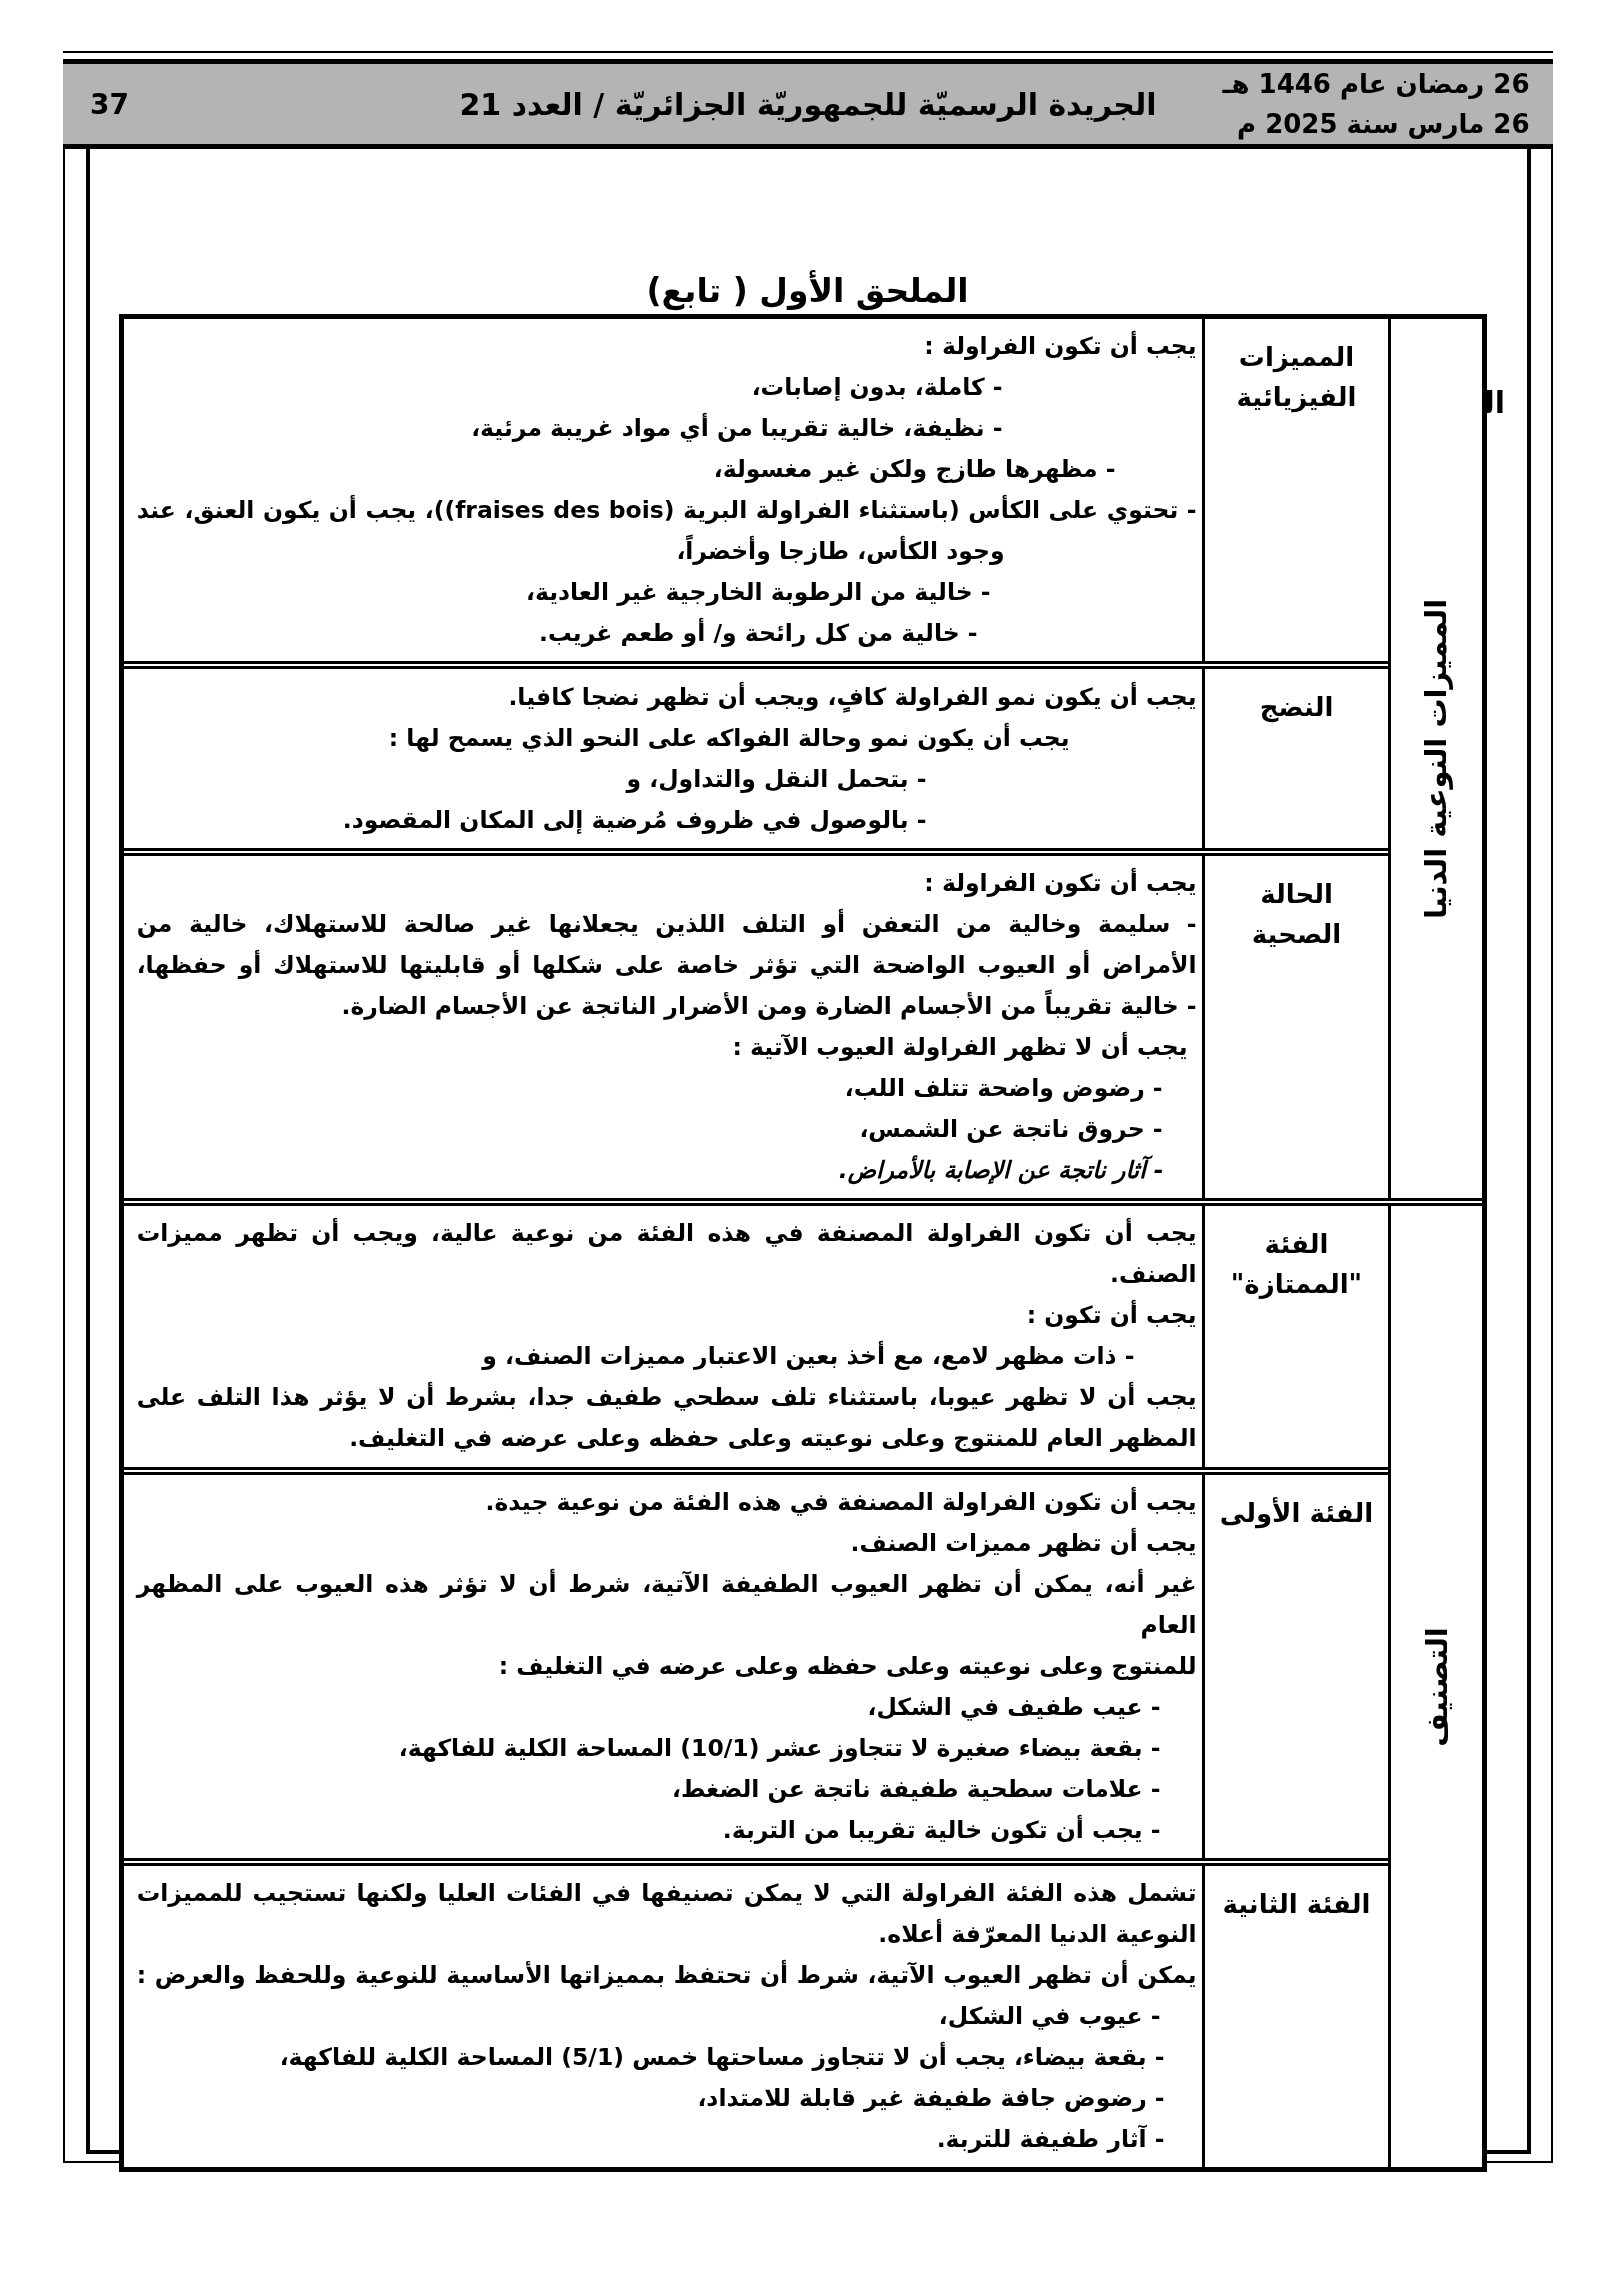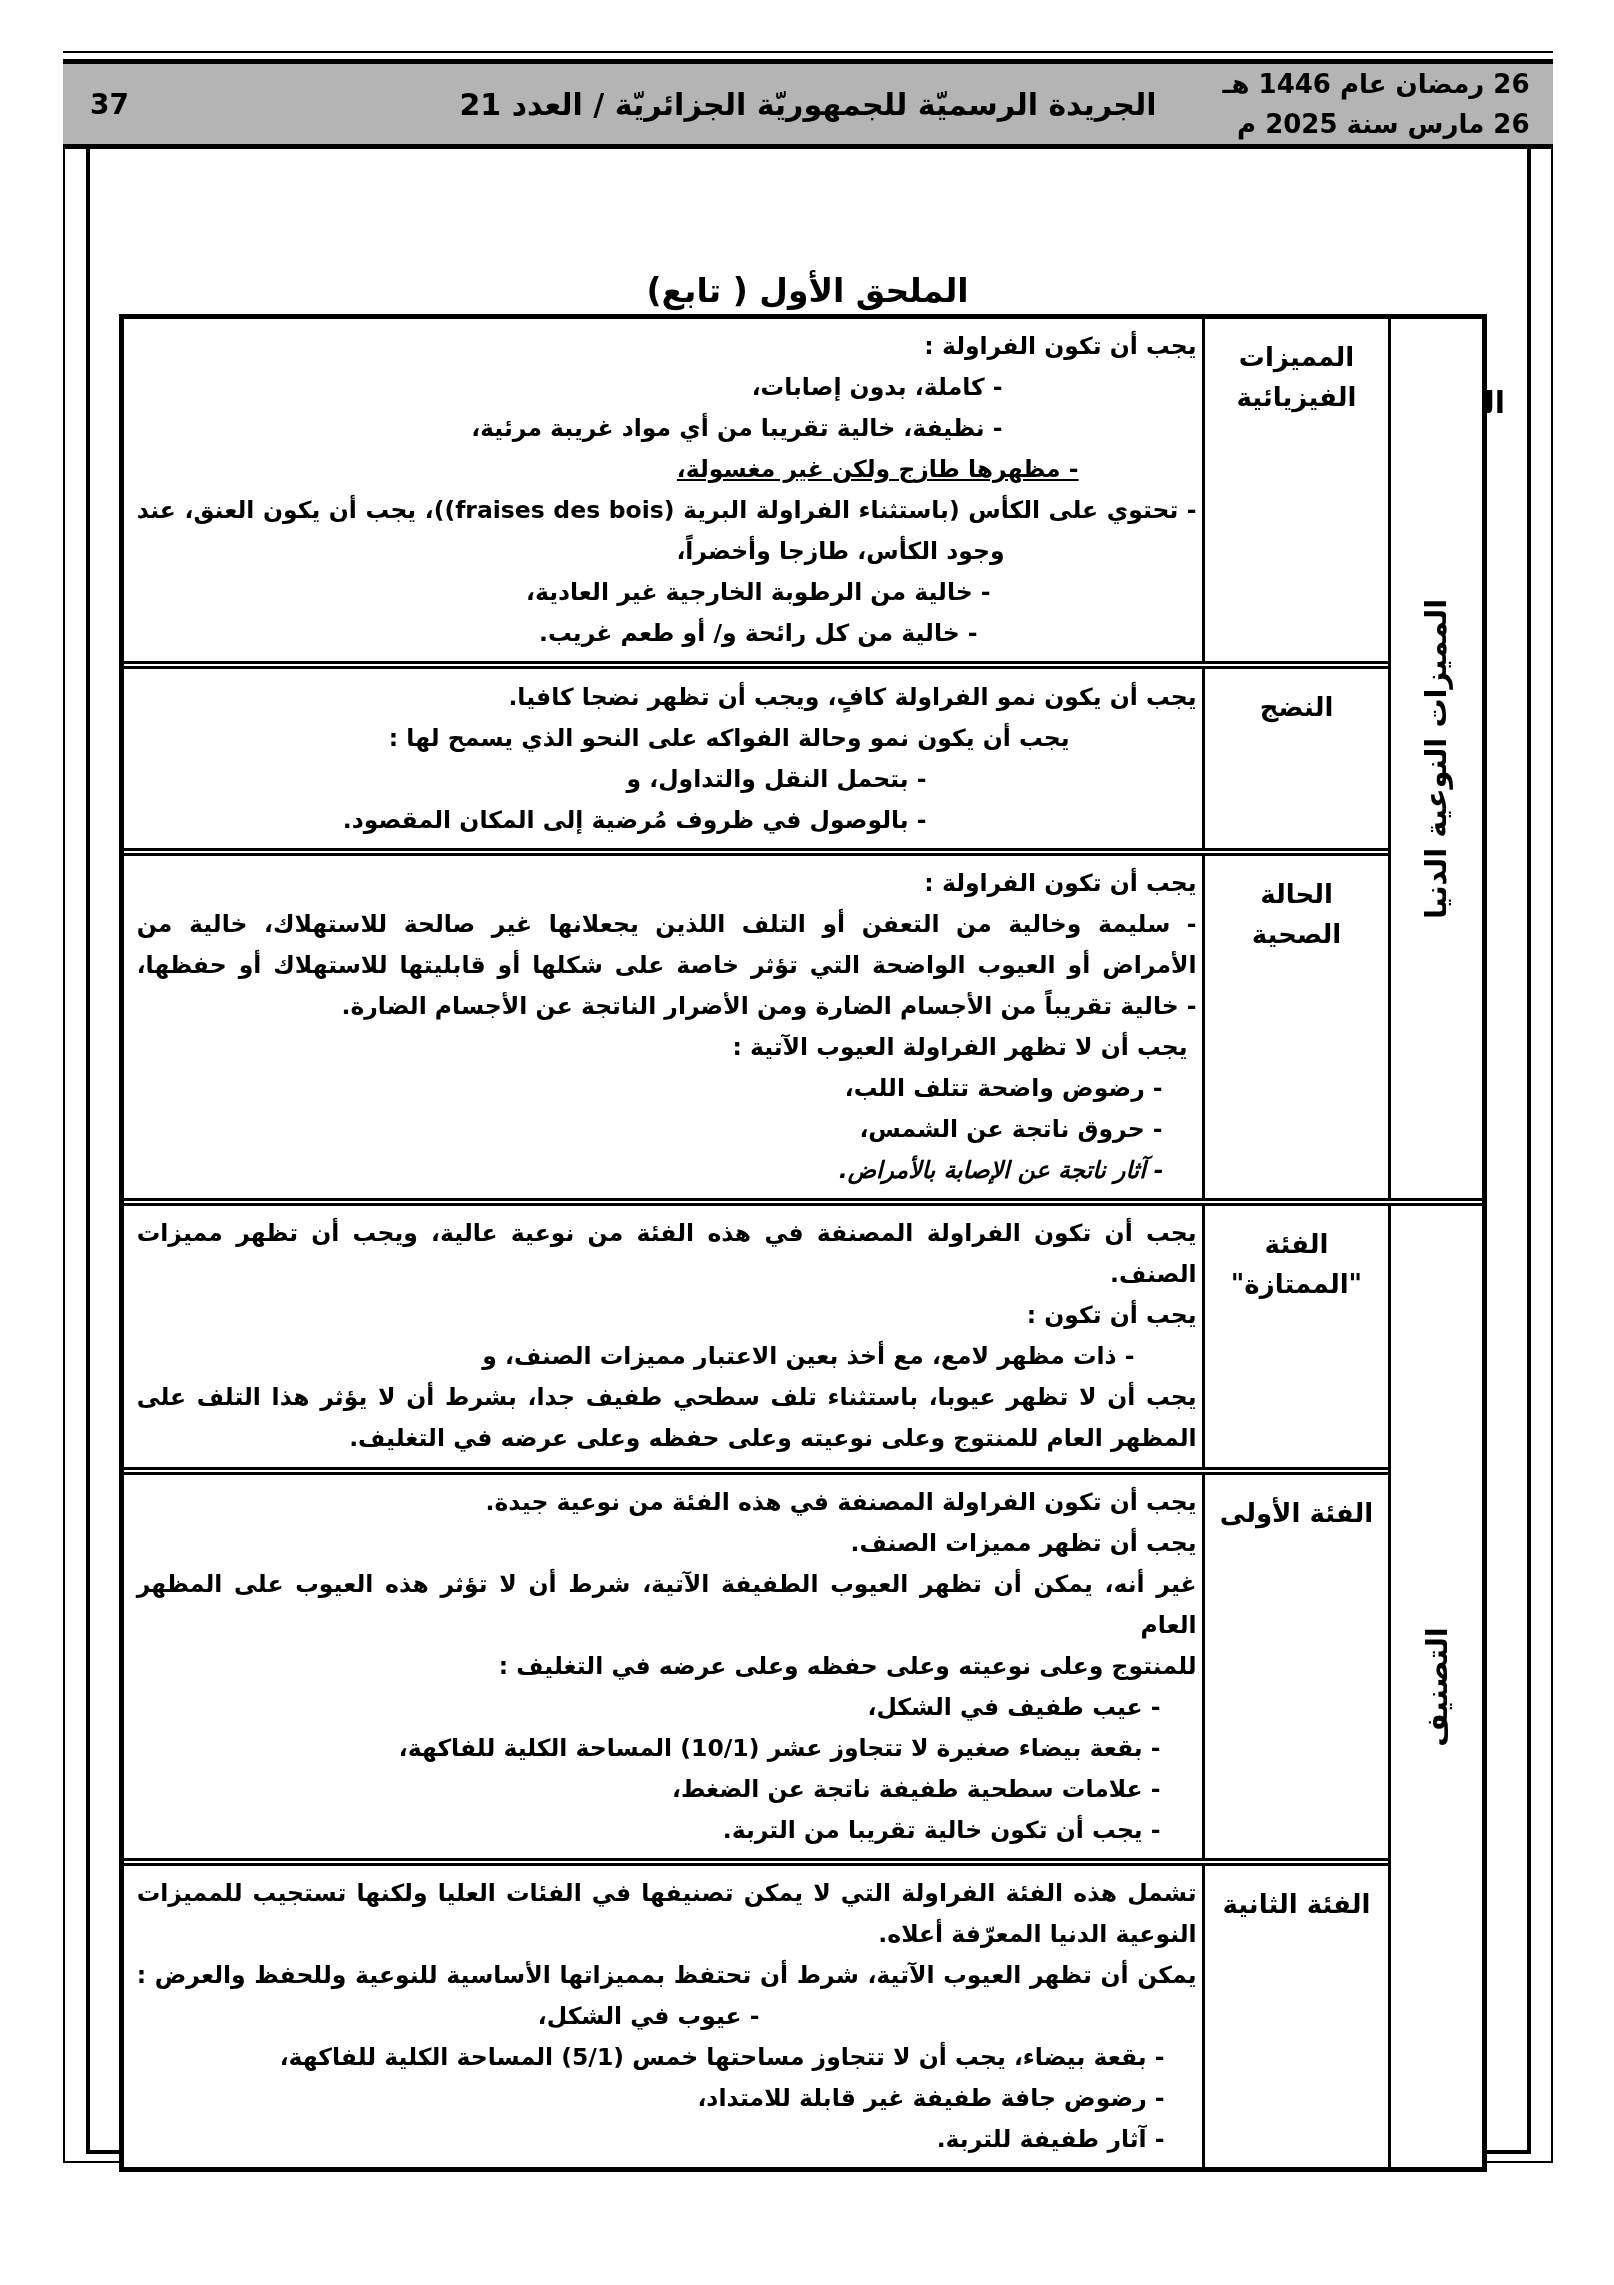--- a/index.html
+++ b/index.html
@@ -115,21 +115,21 @@
       <div class="group-cell">
         <span class="vlabel">المميزات النوعية الدنيا</span>
       </div>
       <div class="rows-wrap">
         <div class="row">
           <div class="label-cell">المميزات الفيزيائية</div>
           <div class="content-cell">
               <div class="line right">يجب أن تكون الفراولة :</div>
               <div class="line right" style="margin-right: 194px;">- كاملة، بدون إصابات،</div>
               <div class="line right" style="margin-right: 194px;">- نظيفة، خالية تقريبا من أي مواد غريبة مرئية،</div>
-              <div class="line right" style="margin-right: 118px; text-decoration: underline;">- مظهرها طازج ولكن غير مغسولة،</div>
+              <div class="line right" style="margin-right: 81px;">- مظهرها طازج ولكن غير مغسولة،</div>
               <div class="line justify">- تحتوي على الكأس (باستثناء الفراولة البرية (fraises des bois))، يجب أن يكون العنق، عند</div>
               <div class="line right" style="margin-right: 192px;">وجود الكأس، طازجا وأخضراً،</div>
               <div class="line right" style="margin-right: 206px;">- خالية من الرطوبة الخارجية غير العادية،</div>
               <div class="line right" style="margin-right: 219px;">- خالية من كل رائحة و/ أو طعم غريب.</div>
             </div>
         </div>
         <div class="row">
           <div class="label-cell">النضج</div>
           <div class="content-cell">
               <div class="line right">يجب أن يكون نمو الفراولة كافٍ، ويجب أن تظهر نضجا كافيا.</div>
@@ -181,21 +181,21 @@
               <div class="line right" style="margin-right: 36px;">- علامات سطحية طفيفة ناتجة عن الضغط،</div>
               <div class="line right" style="margin-right: 36px;">- يجب أن تكون خالية تقريبا من التربة.</div>
             </div>
         </div>
         <div class="row">
           <div class="label-cell">الفئة الثانية</div>
           <div class="content-cell">
               <div class="line justify">تشمل هذه الفئة الفراولة التي لا يمكن تصنيفها في الفئات العليا ولكنها تستجيب للمميزات</div>
               <div class="line right">النوعية الدنيا المعرّفة أعلاه.</div>
               <div class="line justify">يمكن أن تظهر العيوب الآتية، شرط أن تحتفظ بمميزاتها الأساسية للنوعية وللحفظ والعرض :</div>
-              <div class="line right" style="margin-right: 36px; text-align: center;">- عيوب في الشكل،</div>
+              <div class="line right" style="margin-right: 36px;">- عيوب في الشكل،</div>
               <div class="line right" style="margin-right: 32px;">- بقعة بيضاء، يجب أن لا تتجاوز مساحتها خمس (5/1) المساحة الكلية للفاكهة،</div>
               <div class="line right" style="margin-right: 32px;">- رضوض جافة طفيفة غير قابلة للامتداد،</div>
               <div class="line right" style="margin-right: 32px;">- آثار طفيفة للتربة.</div>
             </div>
         </div>
       </div>
     </div>
 
   </div>
 </div>

